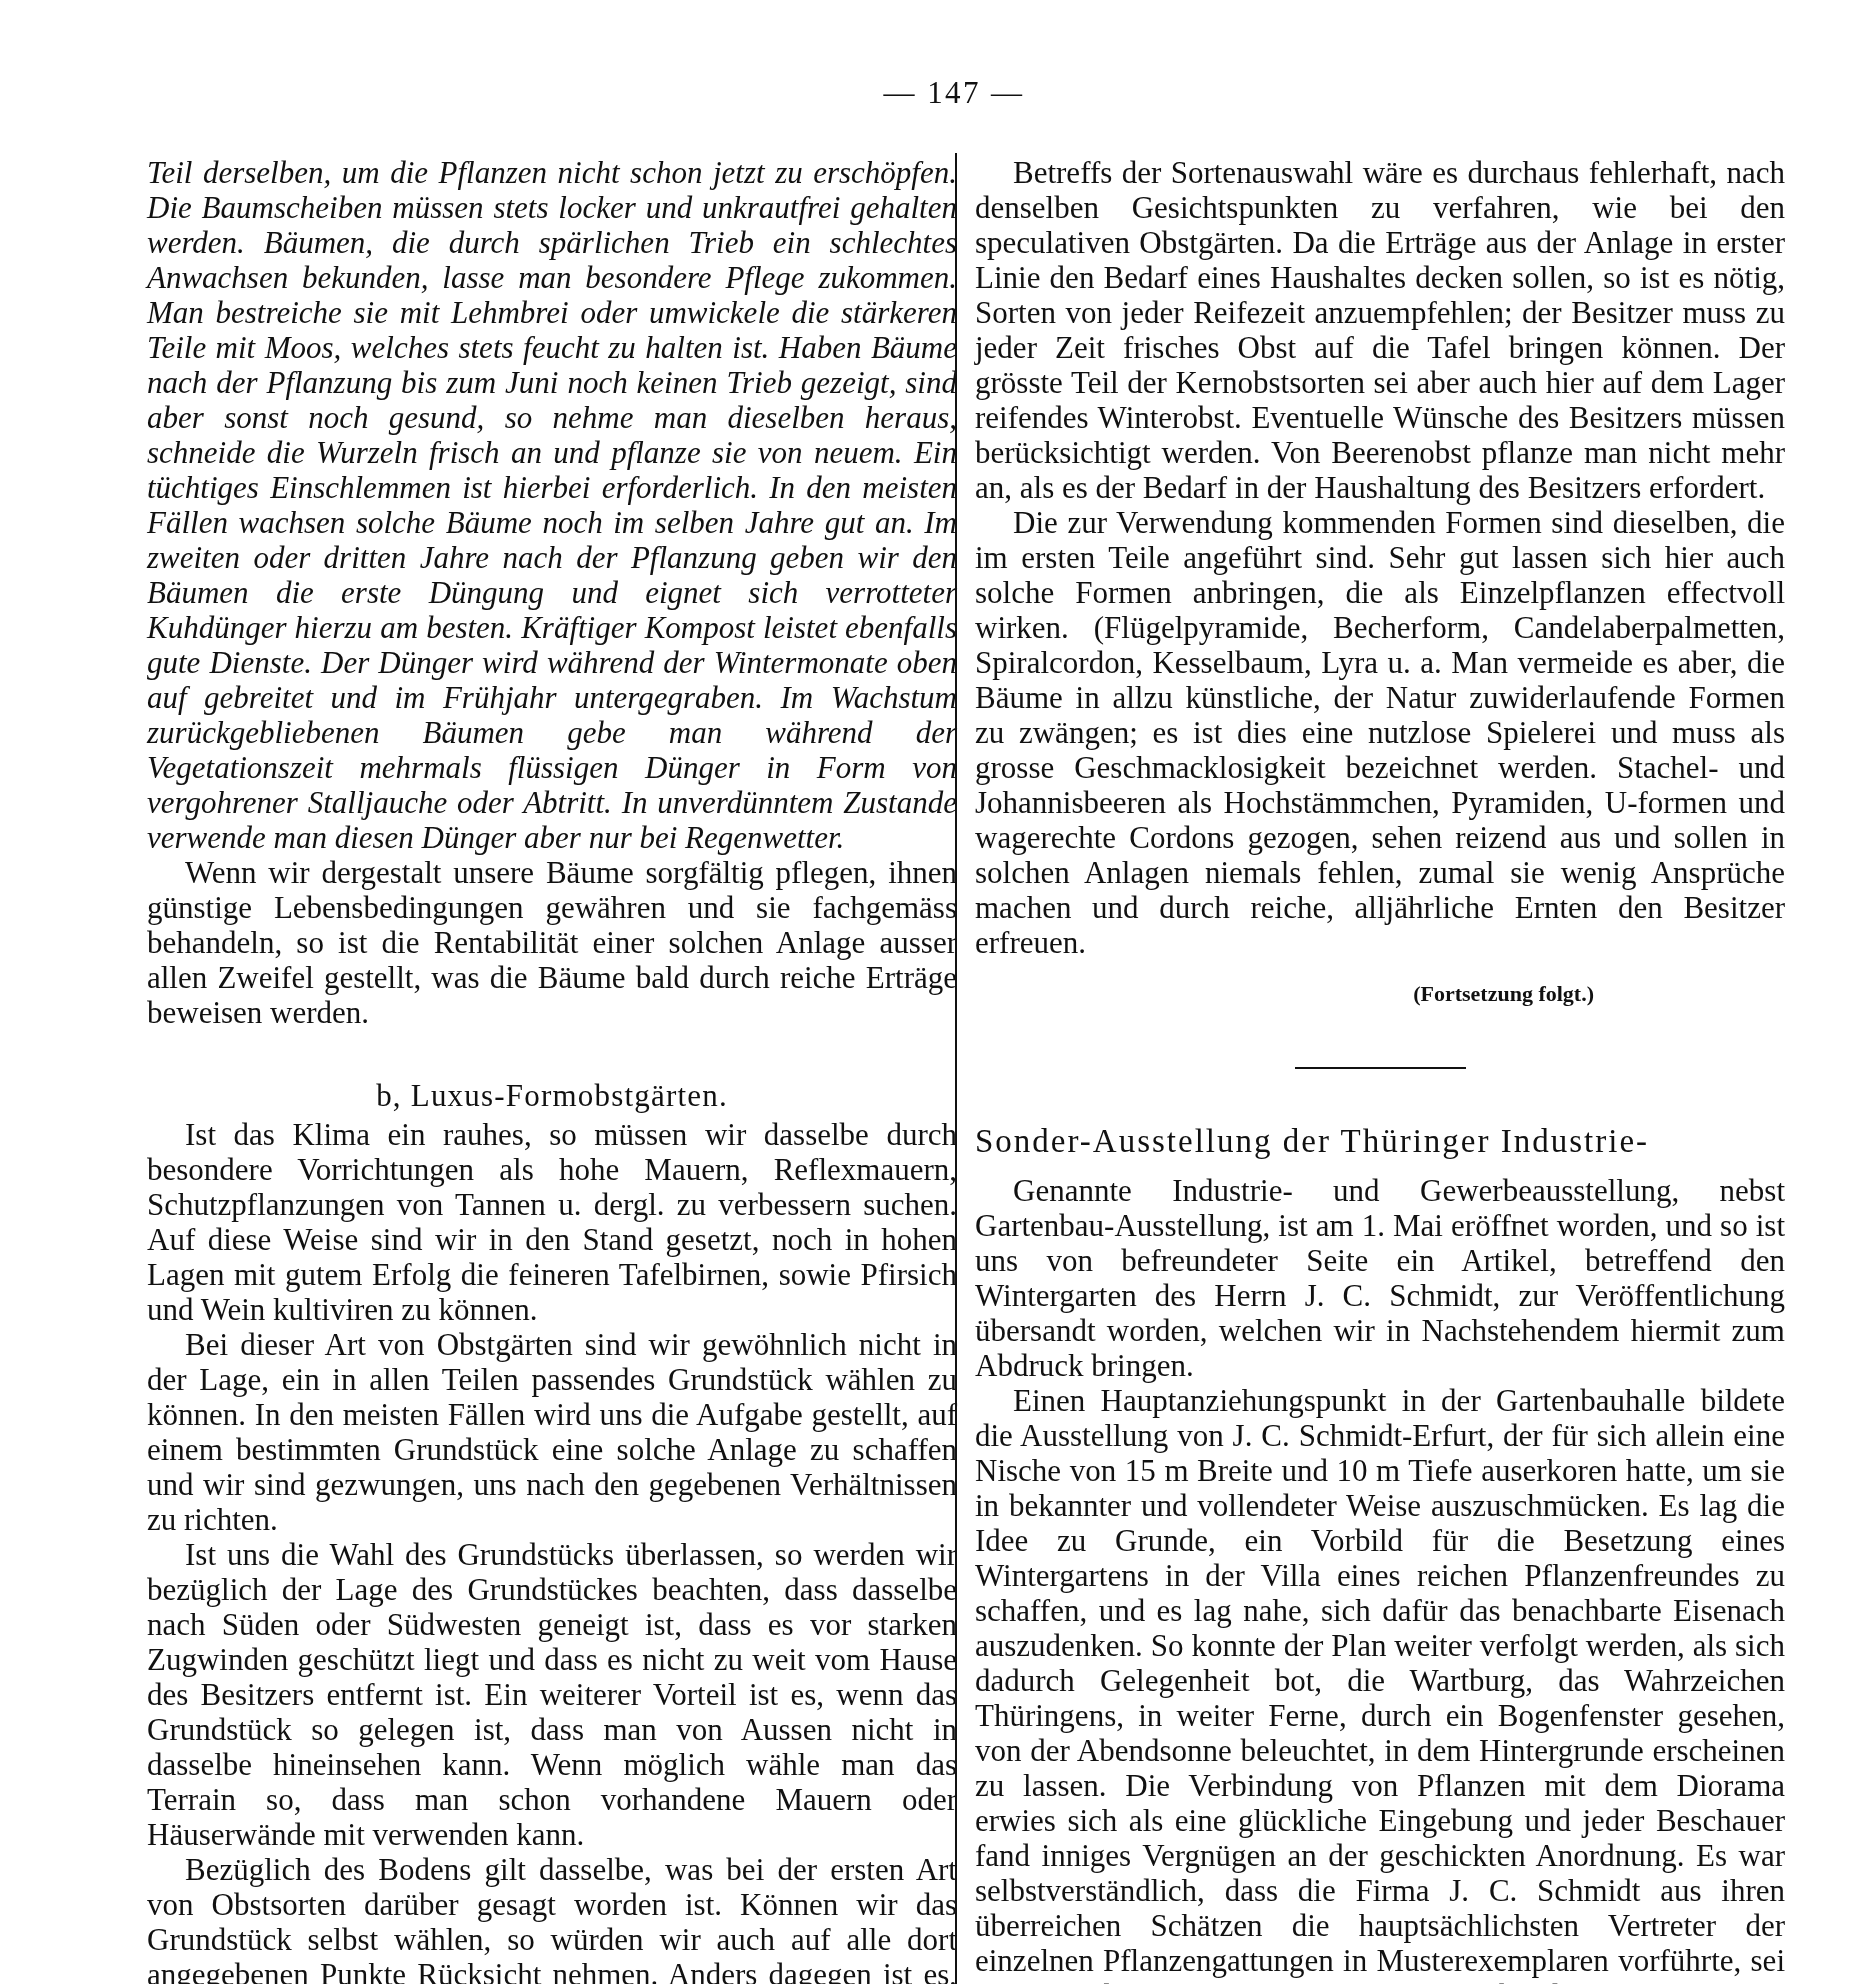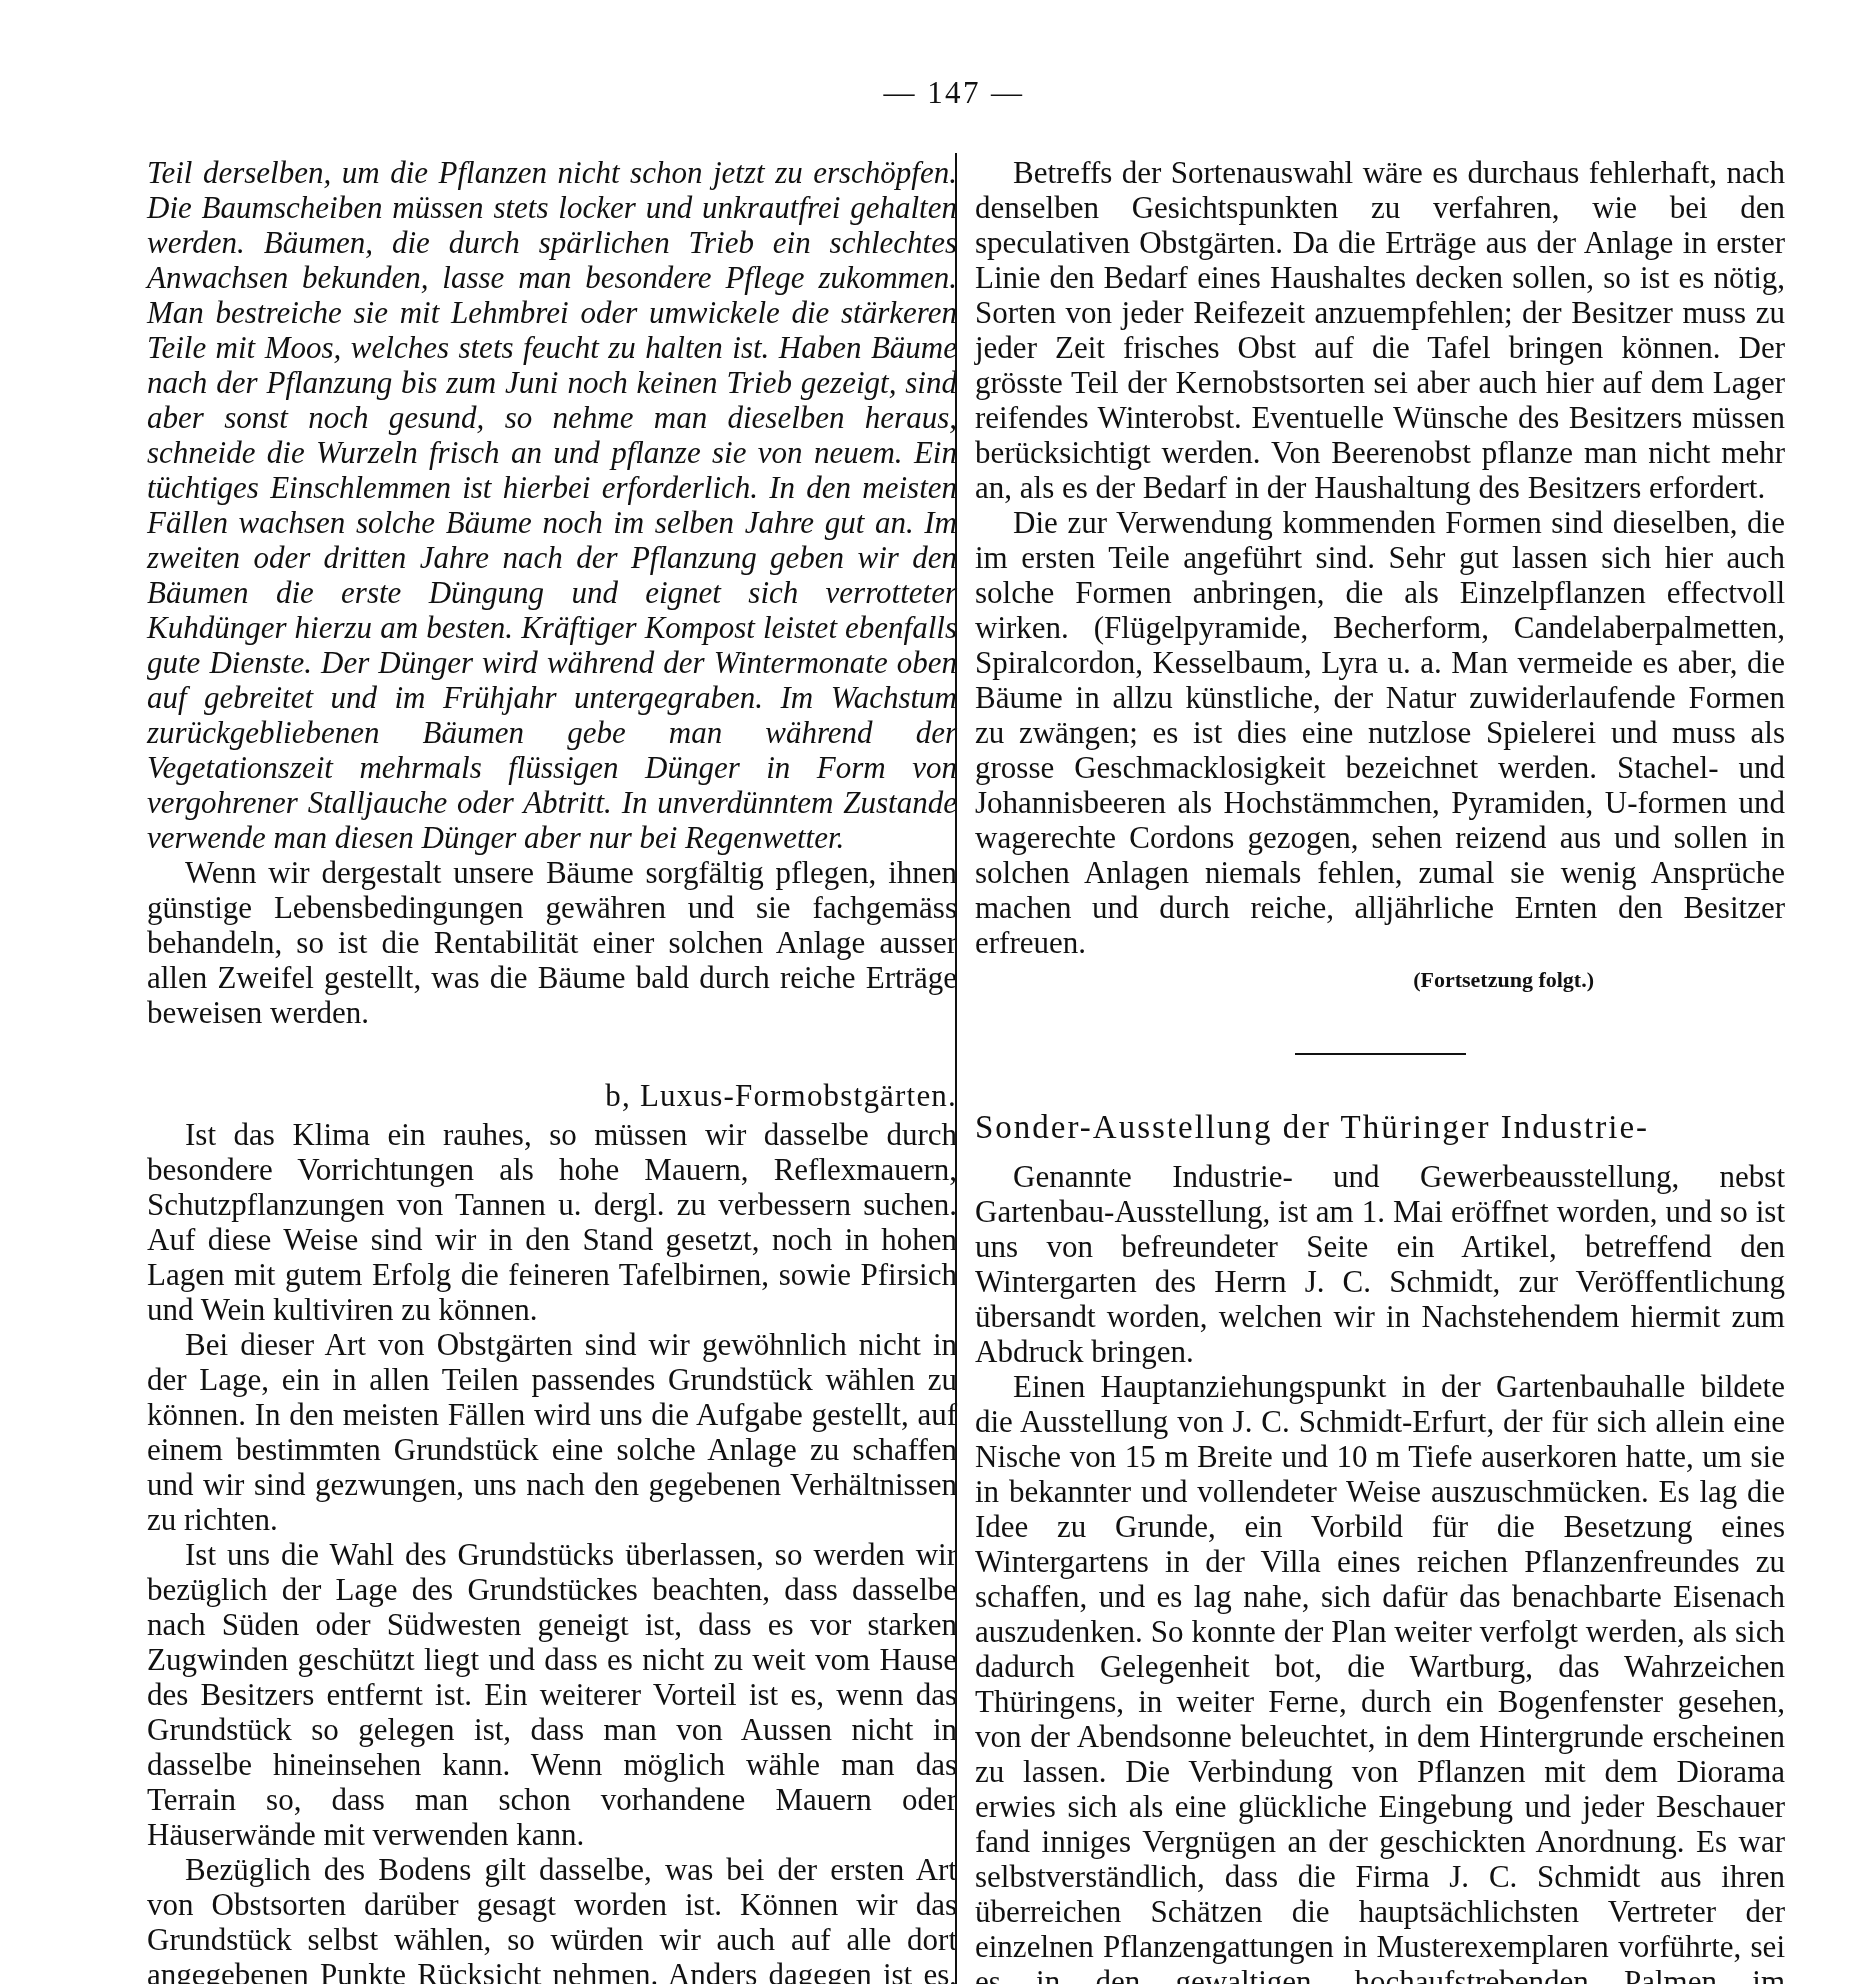--- a/index.html
+++ b/index.html
@@ -18,25 +18,25 @@
   }
   .col-left { left: 147px; }
   .col-right { left: 975px; }
   .divider {
     position: absolute; left: 955px; top: 153px; width: 1.6px; height: 2402px;
     background: #111111;
   }
   .para { margin: 0; text-indent: 38px; }
   .para.no-indent { text-indent: 0; font-style: italic; }
   .section-heading {
-    text-align: right; margin: 48px 0 4px 0; letter-spacing: 1.2px;
+    text-align: center; margin: 48px 0 4px 0; letter-spacing: 1.2px;
   }
   .continues {
     text-align: right; font-size: 22px; font-weight: bold;
-    margin-right: 191px; margin-top: 2px;
+    margin-right: 191px; margin-top: 16px;
   }
   .rule {
     width: 171px; height: 2px; background: #111111;
     margin: 56px auto 52px auto;
   }
   .article-title {
     text-align: center; font-weight: bold; font-size: 40px;
     line-height: 47px; margin: 0; font-family: "Liberation Sans", sans-serif;
     transform: scaleX(0.78); transform-origin: center;
   }

